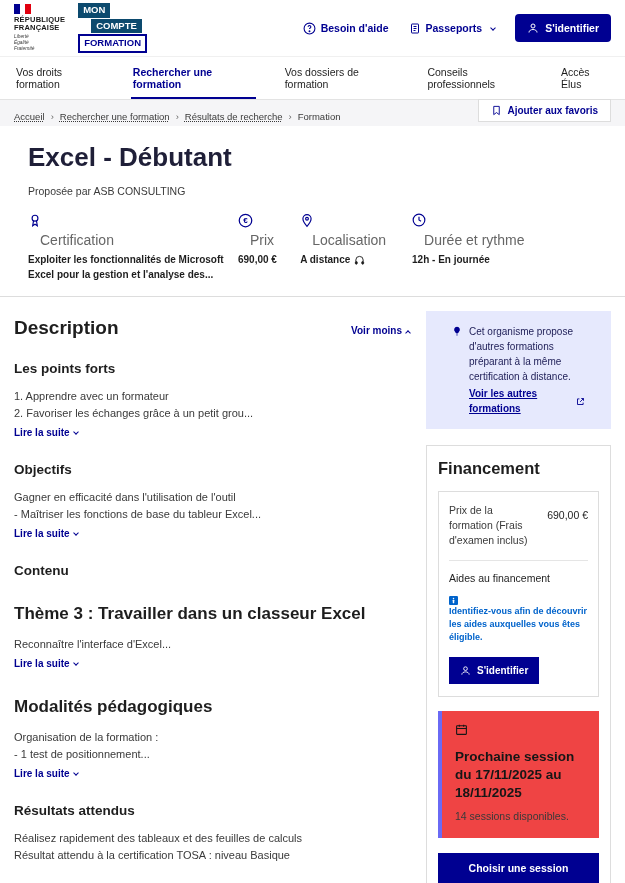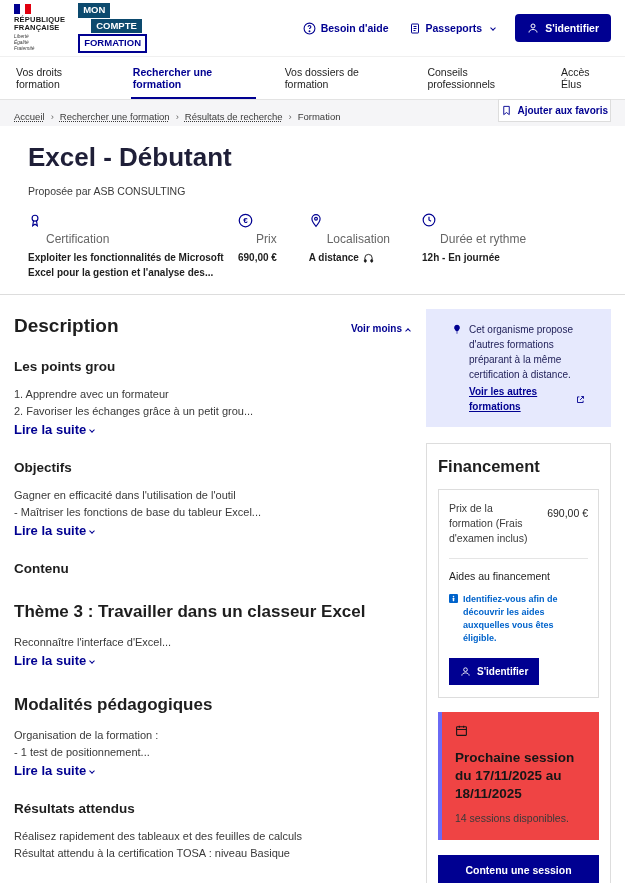--- a/index.html
+++ b/index.html
@@ -29,67 +29,67 @@
   
   .nav-bar { display:flex; gap:27px; padding:0 14px; border-top:1px solid #f0f0f0; border-bottom:1px solid #e3e3e3; font-size:10.5px; }
   .nav-item { padding:9px 2px 7px; color:#1e1e1e; cursor:pointer; border-bottom:2px solid transparent; }
   .nav-item.active { color:#000091; font-weight:bold; border-bottom:2px solid #000091; }
 
   
   .breadcrumb-bar { background:#f5f5f7; display:flex; justify-content:space-between; align-items:flex-end; padding:4px 14px; height:26px; }
   .breadcrumb { display:flex; align-items:center; gap:6px; font-size:9.5px; color:#3a3a3a; }
   .bc-link { color:#3a3a3a; text-decoration:underline; text-decoration-style:dotted; cursor:pointer; }
   .bc-sep { color:#666; }
-  .fav-btn { display:flex; align-items:center; gap:5px; background:#fff; border:1px solid #ddd; color:#000091; font-weight:bold; font-size:10px; padding:5px 2px; cursor:pointer; }
+  .fav-btn { display:flex; align-items:center; gap:5px; background:#fff; border:1px solid #ddd; color:#000091; font-weight:bold; font-size:10px; padding:5px 12px; cursor:pointer; }
 
   
   .course-header { padding:10px 28px 0; border-bottom:1px solid #ddd; }
   h1 { font-size:26px; font-weight:bold; color:#1f1f38; margin:6px 0 12px; }
   .provider { font-size:10.5px; color:#3a3a3a; margin-bottom:16px; }
   .facts { display:flex; gap:14px; padding-bottom:14px; }
   .fact { }
   .fact-c1 { flex:0 0 196px; }
   .fact-c2 { flex:0 0 48px; }
   .fact-c3 { flex:0 0 76px; }
   .fact-icon { color:#000091; height:15px; }
-  .fact-label { color:#666; font-size:12px; margin:4px 18px 5px; }
+  .fact-label { color:#666; font-size:14px; margin:4px 12px 5px; }
   .fact-value { font-weight:bold; font-size:10px; color:#1e1e1e; line-height:1.45; display:flex; align-items:center; gap:4px; flex-wrap:wrap; }
 
   
   .main { display:flex; gap:16px; padding:0 14px 20px; }
   .left-col { width:398px; }
   .right-col { width:185px; flex:0 0 185px; }
 
   .section-head { display:flex; justify-content:space-between; align-items:baseline; }
   h2 { font-size:19px; font-weight:bold; color:#1e1e1e; }
   .desc-h2 { margin-top:20px; }
   h3 { font-size:13.5px; font-weight:bold; color:#1e1e1e; margin-top:22px; }
   .h3-big { font-size:17px; margin-top:26px; }
   .toggle-link { color:#000091; font-weight:bold; font-size:10px; white-space:nowrap; cursor:pointer; }
   .body-block { margin-top:12px; }
   .body-line { font-size:11px; color:#3a3a3a; line-height:1.55; }
-  .more-link { display:inline-block; color:#000091; font-weight:bold; font-size:13px; margin-top:2px; cursor:pointer; }
+  .more-link { display:inline-block; color:#000091; font-weight:bold; font-size:10px; margin-top:2px; cursor:pointer; }
   .chev { display:inline-block; width:4px; height:4px; border-right:1.4px solid currentColor; border-bottom:1.4px solid currentColor; transform:rotate(45deg); margin-left:4px; vertical-align:2px; }
   .chev.up { transform:rotate(-135deg); vertical-align:-1px; }
 
   
   .notice-box { background:#e6e9fd; display:flex; gap:7px; padding:13px 26px; margin-top:14px; }
   .notice-icon { color:#000091; flex:0 0 auto; margin-top:1px; }
   .notice-text { font-size:10px; color:#22225a; line-height:1.5; }
   .notice-link { display:inline-flex; align-items:center; gap:4px; color:#000091; font-weight:bold; text-decoration:underline; margin-top:2px; cursor:pointer; }
 
   .fin-card { border:1px solid #ddd; margin-top:16px; padding:13px 11px 14px; }
   .fin-title { font-size:16.5px; font-weight:bold; color:#1e1e1e; margin-bottom:13px; }
   .price-box { border:1px solid #ddd; padding:11px 10px 12px; }
   .price-row { display:flex; justify-content:space-between; gap:8px; }
   .price-label { font-size:10.5px; color:#3a3a3a; line-height:1.45; width:104px; }
   .price-value { font-size:10.5px; color:#1e1e1e; white-space:nowrap; margin-top:6px; }
   .inner-divider { border-bottom:1px solid #e5e5e5; margin:11px 0; }
   .aides-label { font-size:10.5px; color:#1e1e1e; }
-  .aides-info { display:flex; gap:5px; margin:11px 0 13px; }
+  .aides-info { display:flex; margin:11px 0 13px;flex-direction:column; }
   .aides-info-text { color:#0063cb; font-size:9px; font-weight:bold; line-height:1.45; }
   .info-sq { flex:0 0 auto; margin-top:1px; }
   .signin-btn2 { display:inline-flex; align-items:center; gap:6px; background:#000091; color:#fff; font-weight:bold; font-size:10px; border:none; padding:8px 11px; cursor:pointer; }
 
   .session-box { background:#ef4444; border-left:4px solid #6a6af4; padding:12px 10px 16px 13px; margin-top:14px; }
   .cal-icon { color:#161616; }
   .session-title { font-size:13.5px; font-weight:bold; color:#161616; line-height:1.35; margin:12px 0 8px; }
   .session-count { font-size:10.5px; color:#3a3a3a; }
   .choose-btn { display:block; width:100%; background:#000091; color:#fff; font-weight:bold; font-size:10.5px; border:none; padding:9px 0; margin-top:15px; cursor:pointer; }
   .steps-btn { display:flex; align-items:center; justify-content:center; gap:6px; width:100%; background:#fff; border:1px solid #ccc; color:#000091; font-weight:bold; font-size:10.5px; padding:8px 0; margin-top:9px; cursor:pointer; }
@@ -242,21 +242,21 @@
 
 <div class="main">
 
   <div class="left-col">
 
     <div class="section-head">
       <h2 class="desc-h2">Description</h2>
       <a class="toggle-link"><span>Voir moins</span><span class="chev up"></span></a>
     </div>
 
-    <h3>Les points grou</h3>
+    <h3>Les points forts</h3>
     <div class="body-block">
       <div class="body-line">1. Apprendre avec un formateur</div>
       <div class="body-line">2. Favoriser les échanges grâce à un petit grou...</div>
       <a class="more-link"><span>Lire la suite</span><span class="chev"></span></a>
     </div>
 
     <h3>Objectifs</h3>
     <div class="body-block">
       <div class="body-line">Gagner en efficacité dans l'utilisation de l'outil</div>
       <div class="body-line">- Maîtriser les fonctions de base du tableur Excel...</div>
@@ -346,21 +346,21 @@
         <span class="cal-icon">
           <svg width="13" height="13" viewBox="0 0 24 24" fill="none" stroke="#161616" stroke-width="2">
               <rect x="3" y="5" width="18" height="16" rx="1"></rect>
               <path d="M3 10h18M8 3v4M16 3v4"></path>
             </svg>
         </span>
         <div class="session-title">Prochaine session du 17/11/2025 au 18/11/2025</div>
         <div class="session-count">14 sessions disponibles.</div>
       </div>
 
-      <button class="choose-btn">Contenu une session</button>
+      <button class="choose-btn">Choisir une session</button>
       <button class="steps-btn">
         <span>
           <svg width="11" height="11" viewBox="0 0 24 24" fill="none" stroke="#000091" stroke-width="2">
               <circle cx="12" cy="12" r="10"></circle>
               <path d="M9.5 9a2.5 2.5 0 1 1 3.8 2.1c-.8.5-1.3 1-1.3 1.9"></path>
               <circle cx="12" cy="17" r="0.8" fill="#000091"></circle>
             </svg>
         </span>
         <span>Découvrir les étapes à suivre</span>
       </button>

